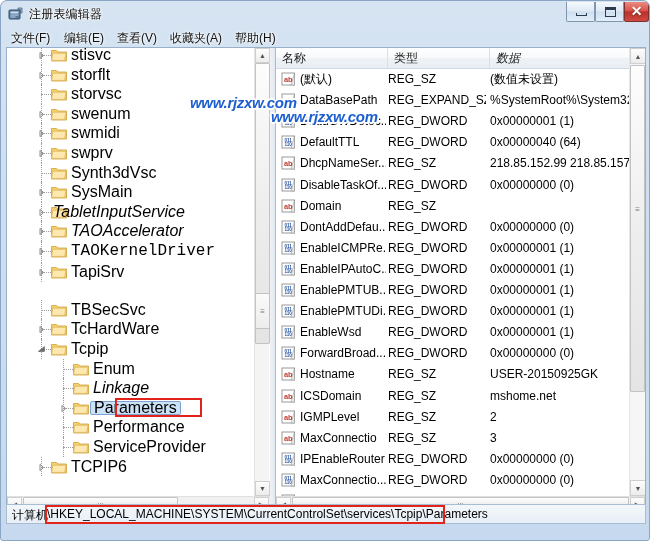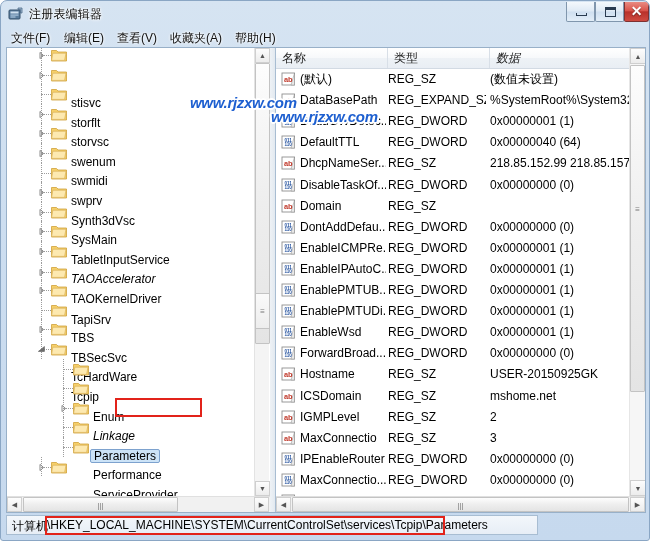--- a/index.html
+++ b/index.html
@@ -132,24 +132,23 @@
     position: absolute; top: 6px;
     width: 9px; height: 9px;
   }
   .tree-expander svg { display: block; }
   .tree-folder {
     position: absolute; top: 3px;
     width: 16px; height: 14px;
   }
   .tree-label {
     position: absolute; top: 3px;
-    font-size: 12px; color: #000000;
+    font-size: 16px; color: #000000;
     line-height: 14px;
     white-space: nowrap;
-    margin-top: 48px;
   }
   .tree-row.selected .tree-label {
     background: #cce3f7;
     border: 1px solid #7da2ce;
     padding: 0 3px;
     margin-left: -3px;
     border-radius: 2px;
     line-height: 12px;
   }
   
@@ -268,22 +267,22 @@
   
   #list-hscroll {
     position: absolute; left: 0; bottom: 0;
     width: 370px; height: 16px;
     background: #f1f1f1;
     border-top: 1px solid #e0e0e0;
   }
 
   
   #statusbar {
-    position: absolute; left: 5px; bottom: 5px;
-    width: 532px; height: 20px;
+    position: absolute; left: 5px; bottom: 16px;
+    width: 640px; height: 20px;
     background: linear-gradient(to bottom, #f3f7fb, #e7eef6);
     border: 1px solid #a8bdd2;
   }
   #status-computer {
     position: absolute; left: 5px; top: 2px;
     font-size: 12px; color: #000000;
     white-space: nowrap;
   }
   #status-path {
     position: absolute; left: 40px; top: 2px;
@@ -476,21 +475,21 @@
             <div class="tree-hline" style="left: 34px; top: 10px; width: 10px;"></div>
             <div class="tree-expander" style="left: 30px;">
               <svg width="9" height="9" viewBox="0 0 9 9">
                 <path d="M3 1.4 L6.6 4.5 L3 7.6 Z" fill="none" stroke="#8a8a8a" stroke-width="1"></path>
               </svg>
             </div>
             <div class="tree-folder" style="left: 44px;"><svg width="16" height="14" viewBox="0 0 16 14">
                 <path d="M0.5 2.5 L5.5 2.5 L7 4 L15.5 4 L15.5 13 L0.5 13 Z" fill="#f6d06a" stroke="#cfa13a" stroke-width="0.8"></path>
                 <path d="M1.8 5.2 L15 5.2 L13.6 12.4 L0.6 12.4 Z" fill="#fde9b0" stroke="#d9b25a" stroke-width="0.7"></path>
               </svg></div>
-            <div class="tree-label" style="left: 64px;">TabletInputService</div>
+            <div class="tree-label" style="left: 46px; font-style: italic;">TabletInputService</div>
           </div>
           <div class="tree-row" style="top: 173.4px;">
             <div class="tree-vline" style="left: 34px; top: 0px; height: 19.6px;"></div>
             <div class="tree-hline" style="left: 34px; top: 10px; width: 10px;"></div>
             <div class="tree-expander" style="left: 30px;">
               <svg width="9" height="9" viewBox="0 0 9 9">
                 <path d="M3 1.4 L6.6 4.5 L3 7.6 Z" fill="none" stroke="#8a8a8a" stroke-width="1"></path>
               </svg>
             </div>
             <div class="tree-folder" style="left: 44px;"><svg width="16" height="14" viewBox="0 0 16 14">
@@ -504,49 +503,35 @@
             <div class="tree-hline" style="left: 34px; top: 10px; width: 10px;"></div>
             <div class="tree-expander" style="left: 30px;">
               <svg width="9" height="9" viewBox="0 0 9 9">
                 <path d="M3 1.4 L6.6 4.5 L3 7.6 Z" fill="none" stroke="#8a8a8a" stroke-width="1"></path>
               </svg>
             </div>
             <div class="tree-folder" style="left: 44px;"><svg width="16" height="14" viewBox="0 0 16 14">
                 <path d="M0.5 2.5 L5.5 2.5 L7 4 L15.5 4 L15.5 13 L0.5 13 Z" fill="#f6d06a" stroke="#cfa13a" stroke-width="0.8"></path>
                 <path d="M1.8 5.2 L15 5.2 L13.6 12.4 L0.6 12.4 Z" fill="#fde9b0" stroke="#d9b25a" stroke-width="0.7"></path>
               </svg></div>
-            <div class="tree-label" style="left: 64px;">TAOKernelDriver</div>
+            <div class="tree-label" style="left: 64px; font-family: Liberation Mono, monospace;">TAOKernelDriver</div>
           </div>
           <div class="tree-row" style="top: 214px;">
             <div class="tree-vline" style="left: 34px; top: 0px; height: 19.6px;"></div>
             <div class="tree-hline" style="left: 34px; top: 10px; width: 10px;"></div>
             <div class="tree-expander" style="left: 30px;">
               <svg width="9" height="9" viewBox="0 0 9 9">
                 <path d="M3 1.4 L6.6 4.5 L3 7.6 Z" fill="none" stroke="#8a8a8a" stroke-width="1"></path>
               </svg>
             </div>
             <div class="tree-folder" style="left: 44px;"><svg width="16" height="14" viewBox="0 0 16 14">
                 <path d="M0.5 2.5 L5.5 2.5 L7 4 L15.5 4 L15.5 13 L0.5 13 Z" fill="#f6d06a" stroke="#cfa13a" stroke-width="0.8"></path>
                 <path d="M1.8 5.2 L15 5.2 L13.6 12.4 L0.6 12.4 Z" fill="#fde9b0" stroke="#d9b25a" stroke-width="0.7"></path>
               </svg></div>
             <div class="tree-label" style="left: 64px;">TapiSrv</div>
-          </div>
-          <div class="tree-row" style="top: 232.2px;">
-            <div class="tree-vline" style="left: 34px; top: 0px; height: 19.6px;"></div>
-            <div class="tree-hline" style="left: 34px; top: 10px; width: 10px;"></div>
-            <div class="tree-expander" style="left: 30px;">
-              <svg width="9" height="9" viewBox="0 0 9 9">
-                <path d="M3 1.4 L6.6 4.5 L3 7.6 Z" fill="none" stroke="#8a8a8a" stroke-width="1"></path>
-              </svg>
-            </div>
-            <div class="tree-folder" style="left: 44px;"><svg width="16" height="14" viewBox="0 0 16 14">
-                <path d="M0.5 2.5 L5.5 2.5 L7 4 L15.5 4 L15.5 13 L0.5 13 Z" fill="#f6d06a" stroke="#cfa13a" stroke-width="0.8"></path>
-                <path d="M1.8 5.2 L15 5.2 L13.6 12.4 L0.6 12.4 Z" fill="#fde9b0" stroke="#d9b25a" stroke-width="0.7"></path>
-              </svg></div>
-            <div class="tree-label" style="left: 64px;">TBS</div>
           </div>
           <div class="tree-row" style="top: 251.8px;">
             <div class="tree-vline" style="left: 34px; top: 0px; height: 19.6px;"></div>
             <div class="tree-hline" style="left: 34px; top: 10px; width: 10px;"></div>
             <div class="tree-folder" style="left: 44px;"><svg width="16" height="14" viewBox="0 0 16 14">
                 <path d="M0.5 2.5 L5.5 2.5 L7 4 L15.5 4 L15.5 13 L0.5 13 Z" fill="#f6d06a" stroke="#cfa13a" stroke-width="0.8"></path>
                 <path d="M1.8 5.2 L15 5.2 L13.6 12.4 L0.6 12.4 Z" fill="#fde9b0" stroke="#d9b25a" stroke-width="0.7"></path>
               </svg></div>
             <div class="tree-label" style="left: 64px;">TBSecSvc</div>
           </div>

